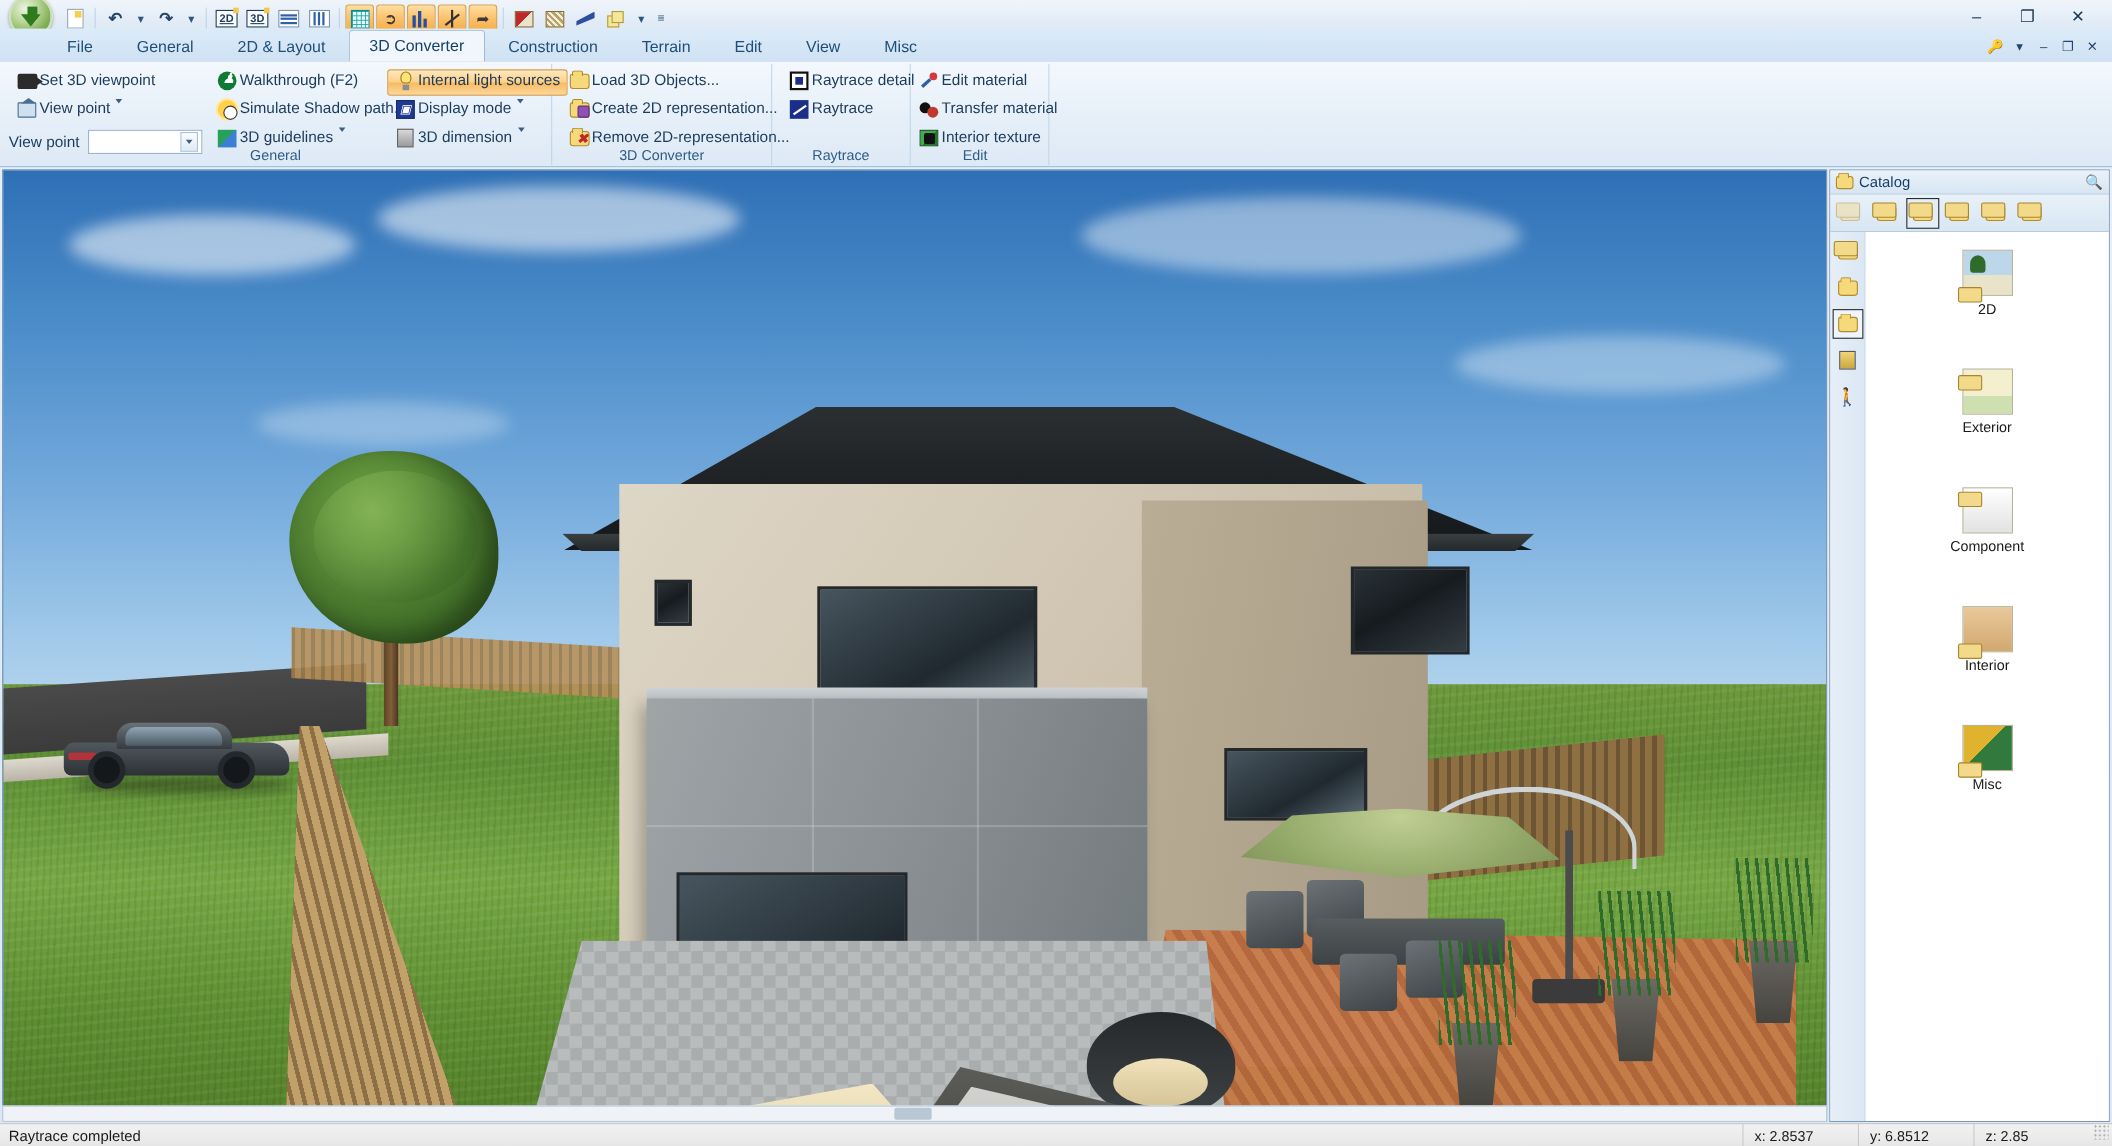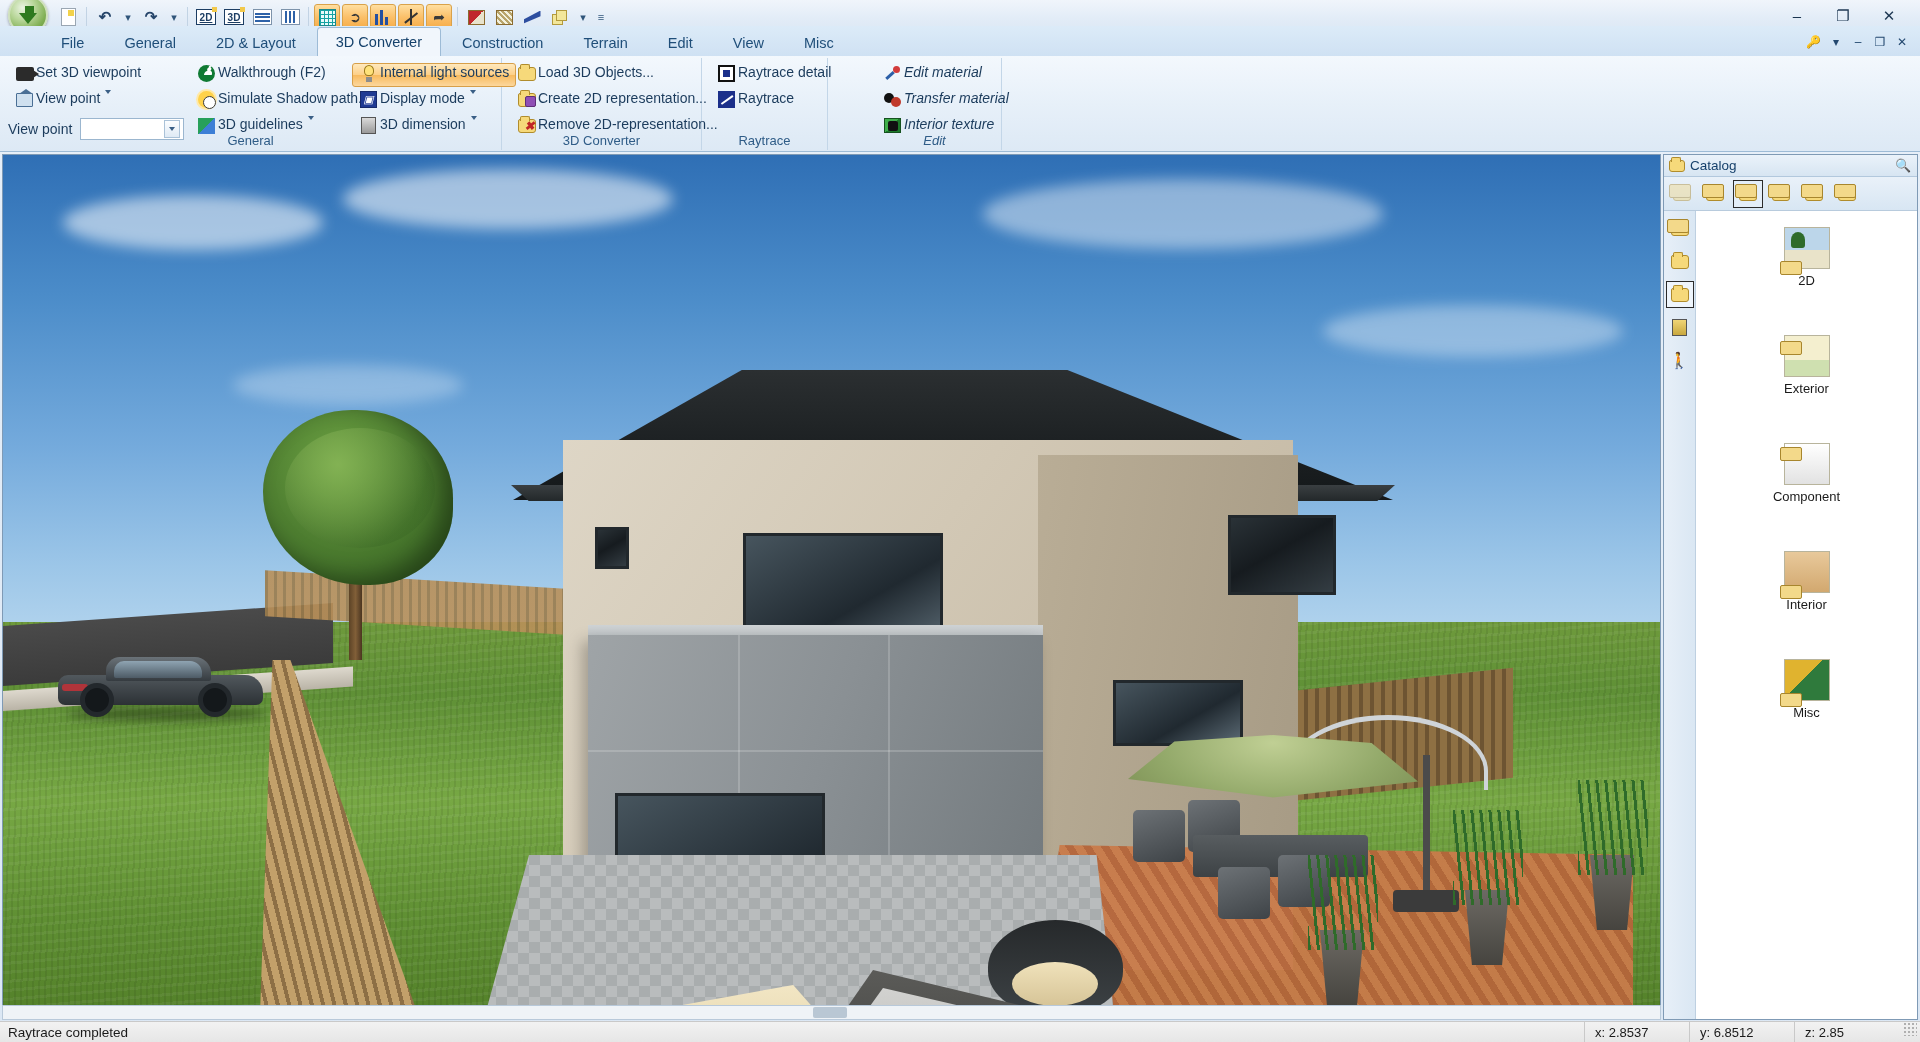--- a/index.html
+++ b/index.html
@@ -680,21 +680,21 @@
         <div class="ritem" style="margin-top:2px">
           <span class="ci">
               <i class="i-rt"></i>
             </span>
           <span>Raytrace</span>
         </div>
       </div>
       <div class="glabel">Raytrace</div>
     </div>
 
-    <div class="rgroup" style="left:868px; width:134px;font-style:italic;">
+    <div class="rgroup" style="left:820px; width:134px;">
       <div style="position:absolute;left:8px;top:5px;">
         <div class="ritem">
           <span class="ci">
               <i class="i-pipette">
                 <i></i>
               </i>
             </span>
           <span>Edit material</span>
         </div>
         <div class="ritem" style="margin-top:2px">

